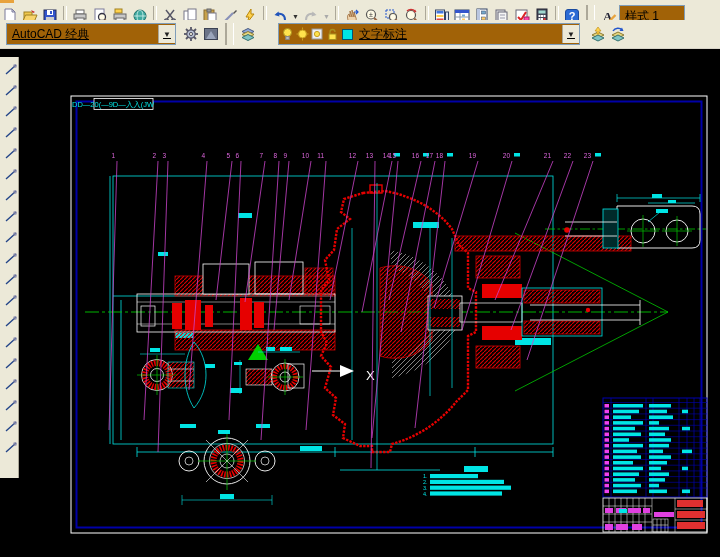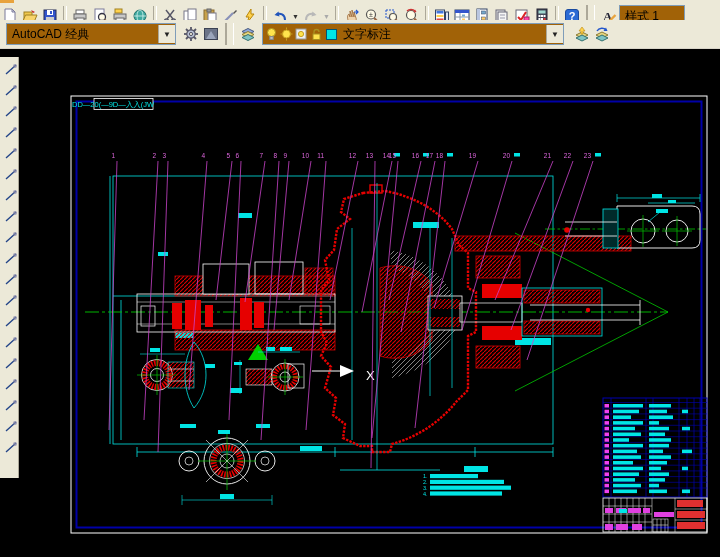--- a/index.html
+++ b/index.html
@@ -3,21 +3,21 @@
 <meta charset="utf-8">
 <style>
   html,body{margin:0;padding:0;width:720px;height:557px;overflow:hidden;background:#000;
     font-family:"Liberation Sans",sans-serif;}
   .app{position:relative;width:720px;height:557px;}
   .menustrip{position:absolute;left:0;top:0;width:720px;height:3px;background:#ece9d8;}
   .menustrip .tabstub{position:absolute;left:0;top:0;width:14px;height:3px;background:#e8a33d;}
   .tbrow{position:absolute;left:0;width:720px;background:#ece9d8;display:flex;align-items:center;
     border-bottom:1px solid #d8d4c8;}
   #row1{top:3px;height:26px;}
-  #row2{top:20px;height:28px;}
+  #row2{top:20px;height:28px;text-decoration:underline;}
   .tbi{width:20px;height:20px;display:inline-flex;align-items:center;justify-content:center;flex:0 0 auto;}
   .sep{width:2px;height:20px;border-left:1px solid #aca899;border-right:1px solid #fff;margin:0 3px;flex:0 0 auto;}
   .bigsep{width:6px;height:22px;border-left:2px solid #aca899;border-right:1px solid #fff;margin:0 4px;flex:0 0 auto;}
   .ddbtn{width:11px;height:18px;display:inline-flex;align-items:center;justify-content:center;
     font-size:7px;color:#333;flex:0 0 auto;}
   .combo{display:flex;align-items:center;background:#a16207;border:1px solid #7f9db9;height:20px;
     font-size:12px;color:#000;flex:0 0 auto;position:relative;}
   .combo .arrow{margin-left:auto;width:16px;height:18px;background:#ece9d8;border-left:1px solid #aca899;
     display:flex;align-items:center;justify-content:center;font-size:8px;color:#222;}
   .combo .val{padding-left:5px;white-space:nowrap;overflow:hidden;}
@@ -267,21 +267,21 @@
         </svg>
       </span>
     <span class="bigsep"></span>
     <span class="tbi">
         <svg width="16" height="16">
           <path d="M2,5.5 L8,2.5 L14,5.5 L8,8.5 Z" fill="#8fa7d9" stroke="#46587e"></path>
           <path d="M2,8.5 L8,5.5 L14,8.5 L8,11.5 Z" fill="#e8d780" stroke="#8a7a30"></path>
           <path d="M2,11.5 L8,8.5 L14,11.5 L8,14.5 Z" fill="#7fc4c4" stroke="#33706e"></path>
         </svg>
       </span>
-    <span class="combo" style="width:300px;margin-left:4px;">
+    <span class="combo" style="width:300px;margin-left:20px;">
       <span class="lyr-ico">
           <svg width="13" height="14">
             <circle cx="6.5" cy="5.5" r="4" fill="#ffe34d" stroke="#a89020"></circle>
             <rect x="4.8" y="9.5" width="3.4" height="3" fill="#bbb" stroke="#888"></rect>
           </svg>
         </span>
       <span class="lyr-ico">
           <svg width="13" height="14">
             <circle cx="6.5" cy="7" r="4" fill="#ffe34d" stroke="#c8a020"></circle>
             <g stroke="#c8a020">

